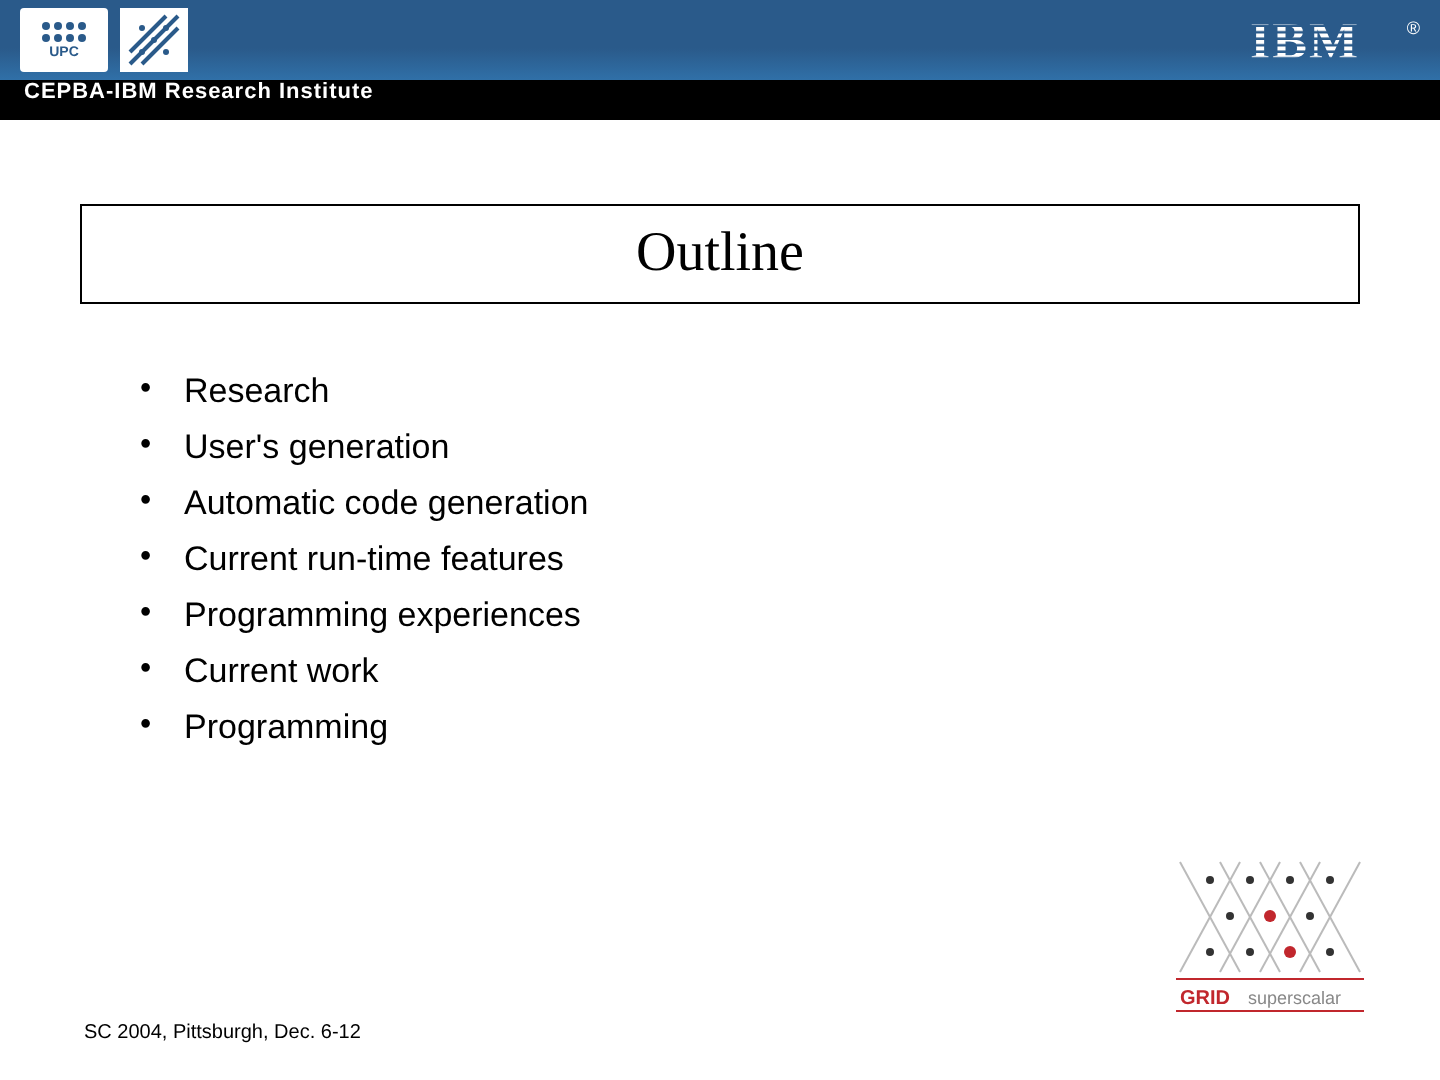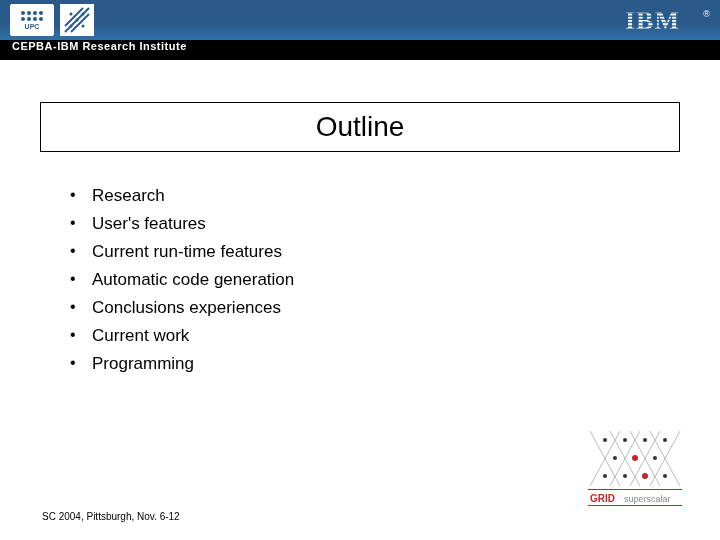--- a/index.html
+++ b/index.html
@@ -55,21 +55,21 @@
     align-items: flex-start;
     padding-left: 12px;
     font-weight: bold;
     letter-spacing: 0.5px;
   }
   .title-box {
     margin: 32px 40px 0 40px;
     border: 1px solid #000;
     padding: 8px 0;
     text-align: center;
-    font-family: Liberation Sans, sans-serif;
+    font-family: Liberation Serif, serif;
     font-size: 28px;
   }
   .bullets {
     margin: 30px 0 0 70px;
     font-size: 17px;
     line-height: 1.65;
     font-family: Arial, sans-serif;
   }
   .bullets li { list-style: none; position: relative; padding-left: 22px; }
   .bullets li::before {
@@ -144,29 +144,29 @@
     <span>CEPBA-IBM Research Institute</span>
   </div>
 </div>
 
 <div class="title-box">
   <span>Outline</span>
 </div>
 
 <ul class="bullets">
   <li><span>Research</span></li>
-  <li><span>User's features</span></li>
+  <li><span>User's generation</span></li>
+  <li><span>Automatic code generation</span></li>
   <li><span>Current run-time features</span></li>
-  <li><span>Automatic code generation</span></li>
-  <li><span>Conclusions experiences</span></li>
+  <li><span>Programming experiences</span></li>
   <li><span>Current work</span></li>
   <li><span>Programming</span></li>
 </ul>
 
-<div class="footer">SC 2004, Pittsburgh, Nov. 6-12</div>
+<div class="footer">SC 2004, Pittsburgh, Dec. 6-12</div>
 
 <div class="grid-logo">
   <svg viewBox="0 0 110 82">
     <g stroke="#bbb" stroke-width="1" fill="none">
       <line x1="10" y1="5" x2="40" y2="60"></line>
         <line x1="30" y1="5" x2="60" y2="60"></line>
       <line x1="50" y1="5" x2="80" y2="60"></line>
         <line x1="70" y1="5" x2="100" y2="60"></line>
       <line x1="100" y1="5" x2="70" y2="60"></line>
         <line x1="80" y1="5" x2="50" y2="60"></line>

